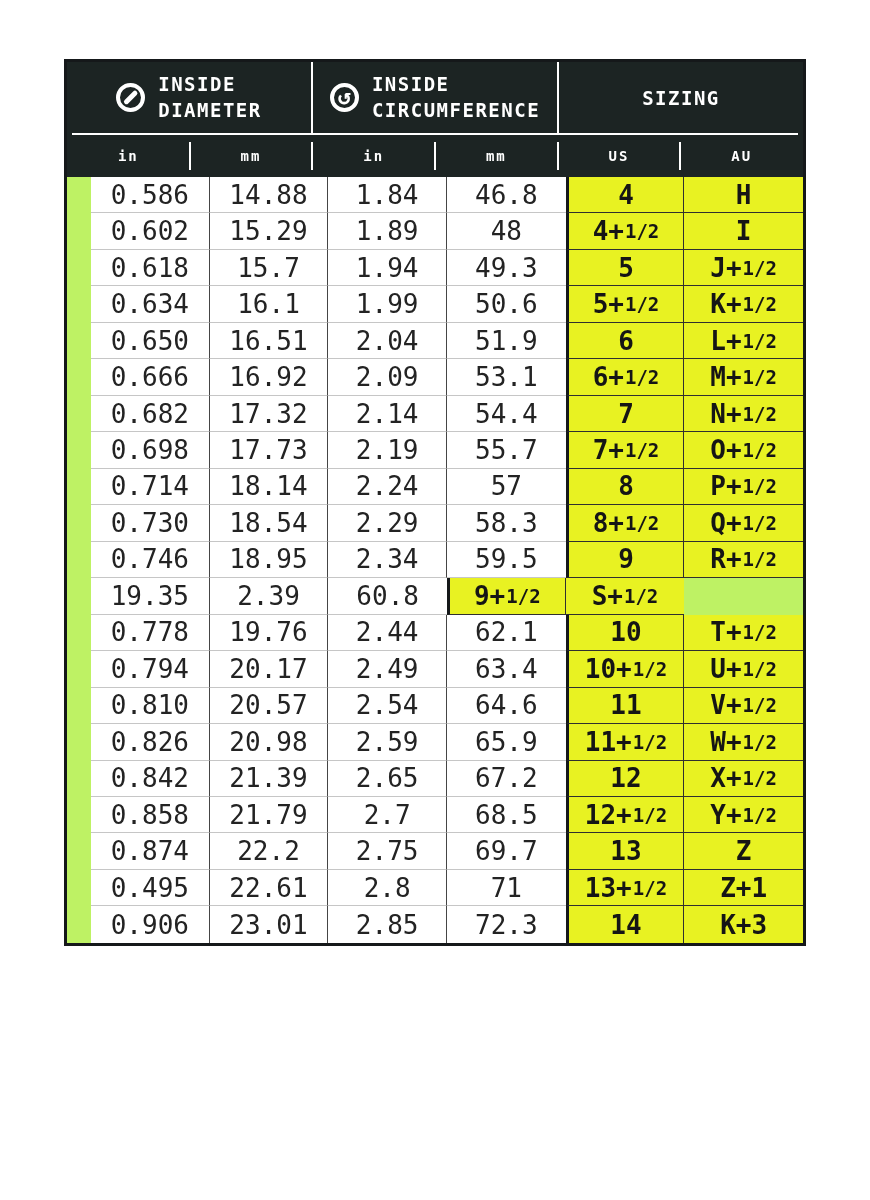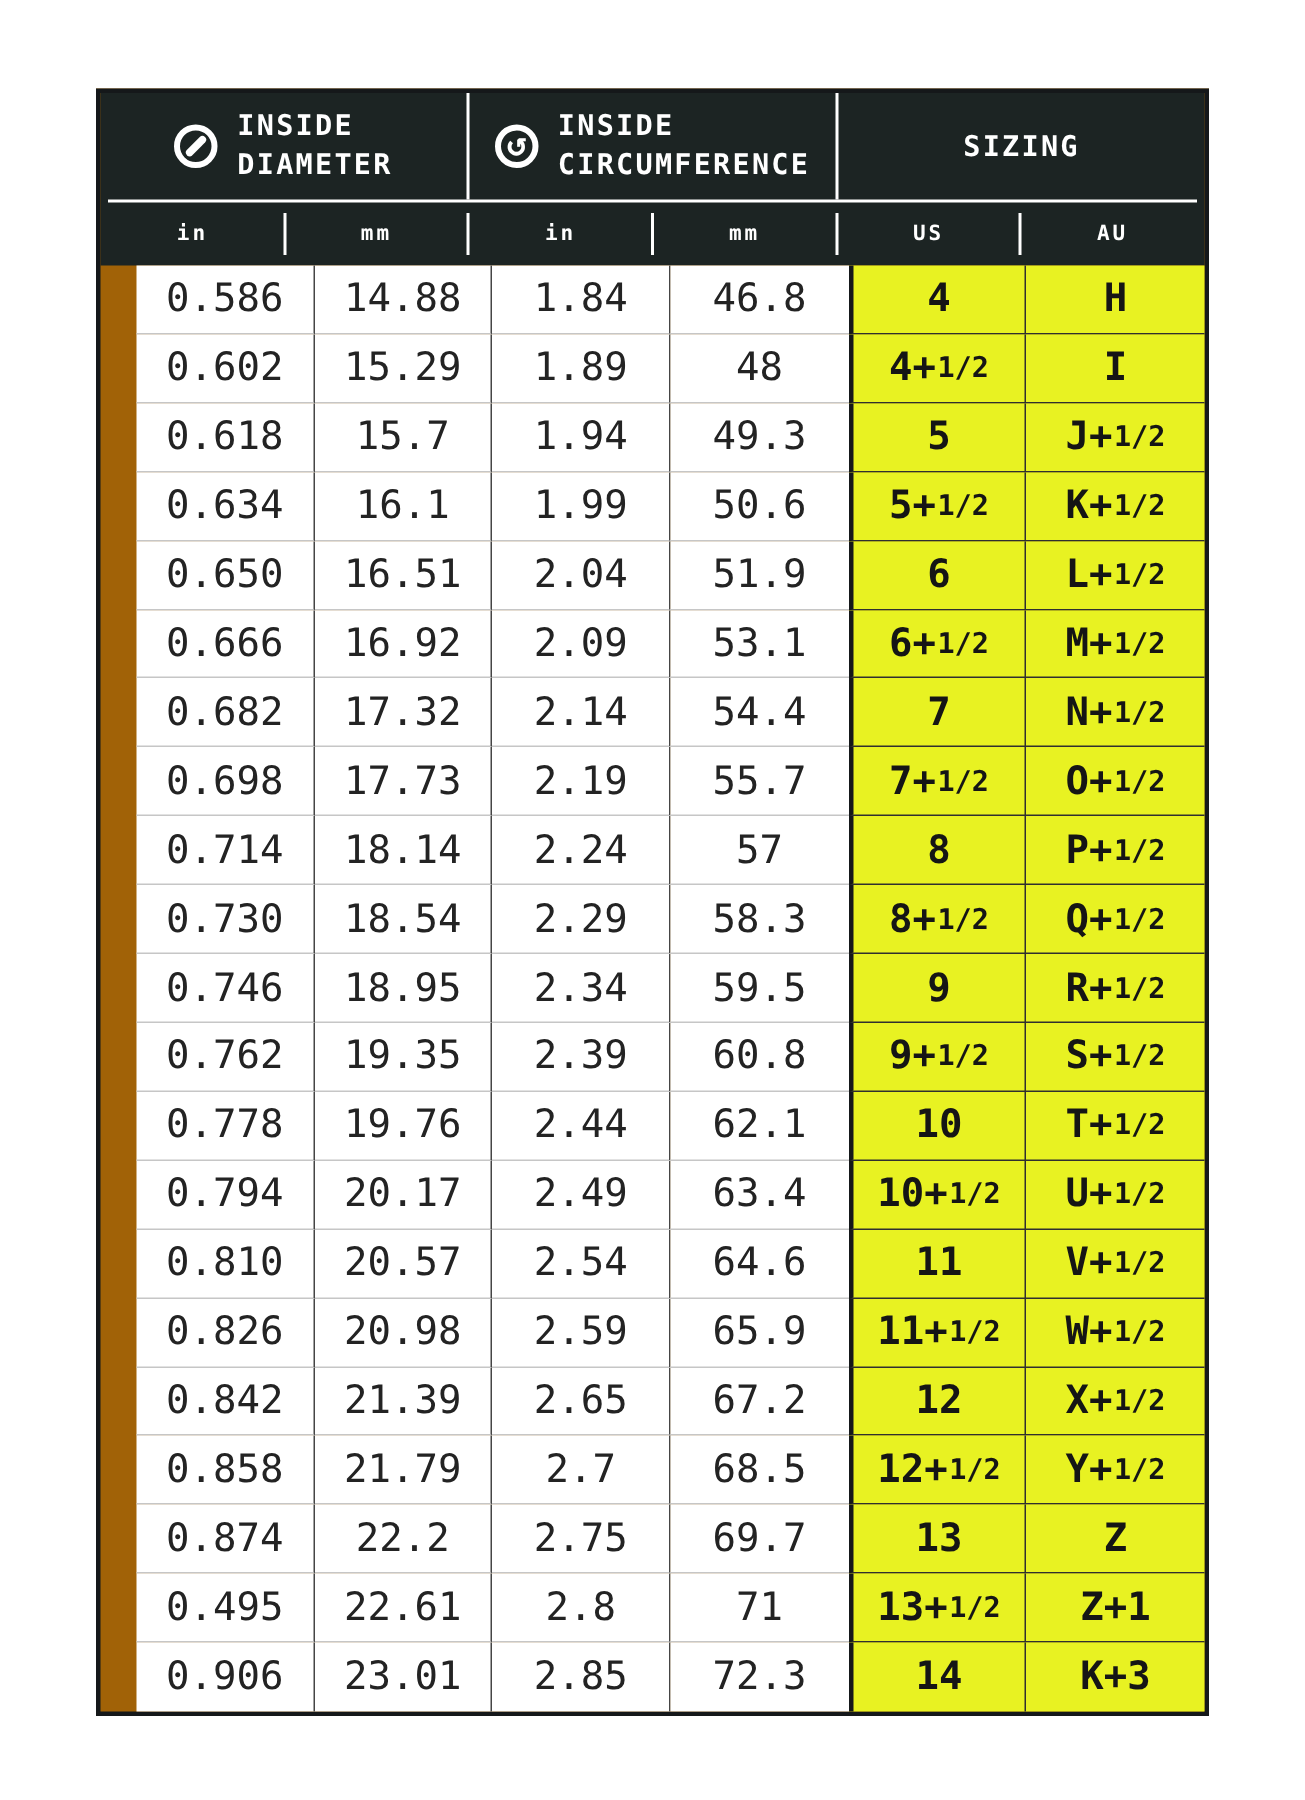--- a/index.html
+++ b/index.html
@@ -11,22 +11,22 @@
     --col-line:#454545;
     --row-line:#c6c6c6;
     --hl-line:#2f2f2f;
     --cell-text:#232323;
   }
   *{margin:0;padding:0;box-sizing:border-box;}
   html,body{width:870px;height:1200px;background:var(--page-bg);
     font-family:"DejaVu Sans Mono", monospace;}
   #page{position:relative;width:870px;height:1200px;background:var(--page-bg);overflow:hidden;}
 
-  .table{position:absolute;left:64px;top:59px;width:742px;height:1085px;
-    border:3px solid var(--table-border);background:#a16207;
+  .table{position:absolute;left:64px;top:59px;width:742px;height:887px;
+    border:3px solid var(--table-border);background:#bef264;
     display:flex;flex-direction:column;}
 
   
   .thead{background:var(--header-bg);color:var(--header-text);flex:0 0 auto;}
   .title-row{height:71px;display:flex;align-items:stretch;}
   .group{flex:1 1 0;display:flex;align-items:center;justify-content:center;gap:13px;}
   .group.has-divider{border-right:2px solid #ffffff;}
   .g-label{font-weight:bold;font-size:19px;letter-spacing:1.5px;line-height:1.35;text-align:left;}
   .g-label-single{font-weight:bold;font-size:19px;letter-spacing:1.5px;}
   .icon-ring{width:29px;height:29px;border:4.5px solid #ffffff;border-radius:50%;
@@ -242,21 +242,20 @@
           <div class="cell c-white c-last-white">59.5</div>
           <div class="cell c-yellow c-us">
             <span class="sz-main">9</span>
           </div>
           <div class="cell c-yellow">
             <span class="sz-main">R+</span>
             <span class="sz-frac">1/2</span>
           </div>
         </div>
         <div class="row">
-          <div class="cell c-white">0.762</div>
           <div class="cell c-white">19.35</div>
           <div class="cell c-white">2.39</div>
           <div class="cell c-white c-last-white">60.8</div>
           <div class="cell c-yellow c-us">
             <span class="sz-main">9+</span>
             <span class="sz-frac">1/2</span>
           </div>
           <div class="cell c-yellow">
             <span class="sz-main">S+</span>
             <span class="sz-frac">1/2</span>

